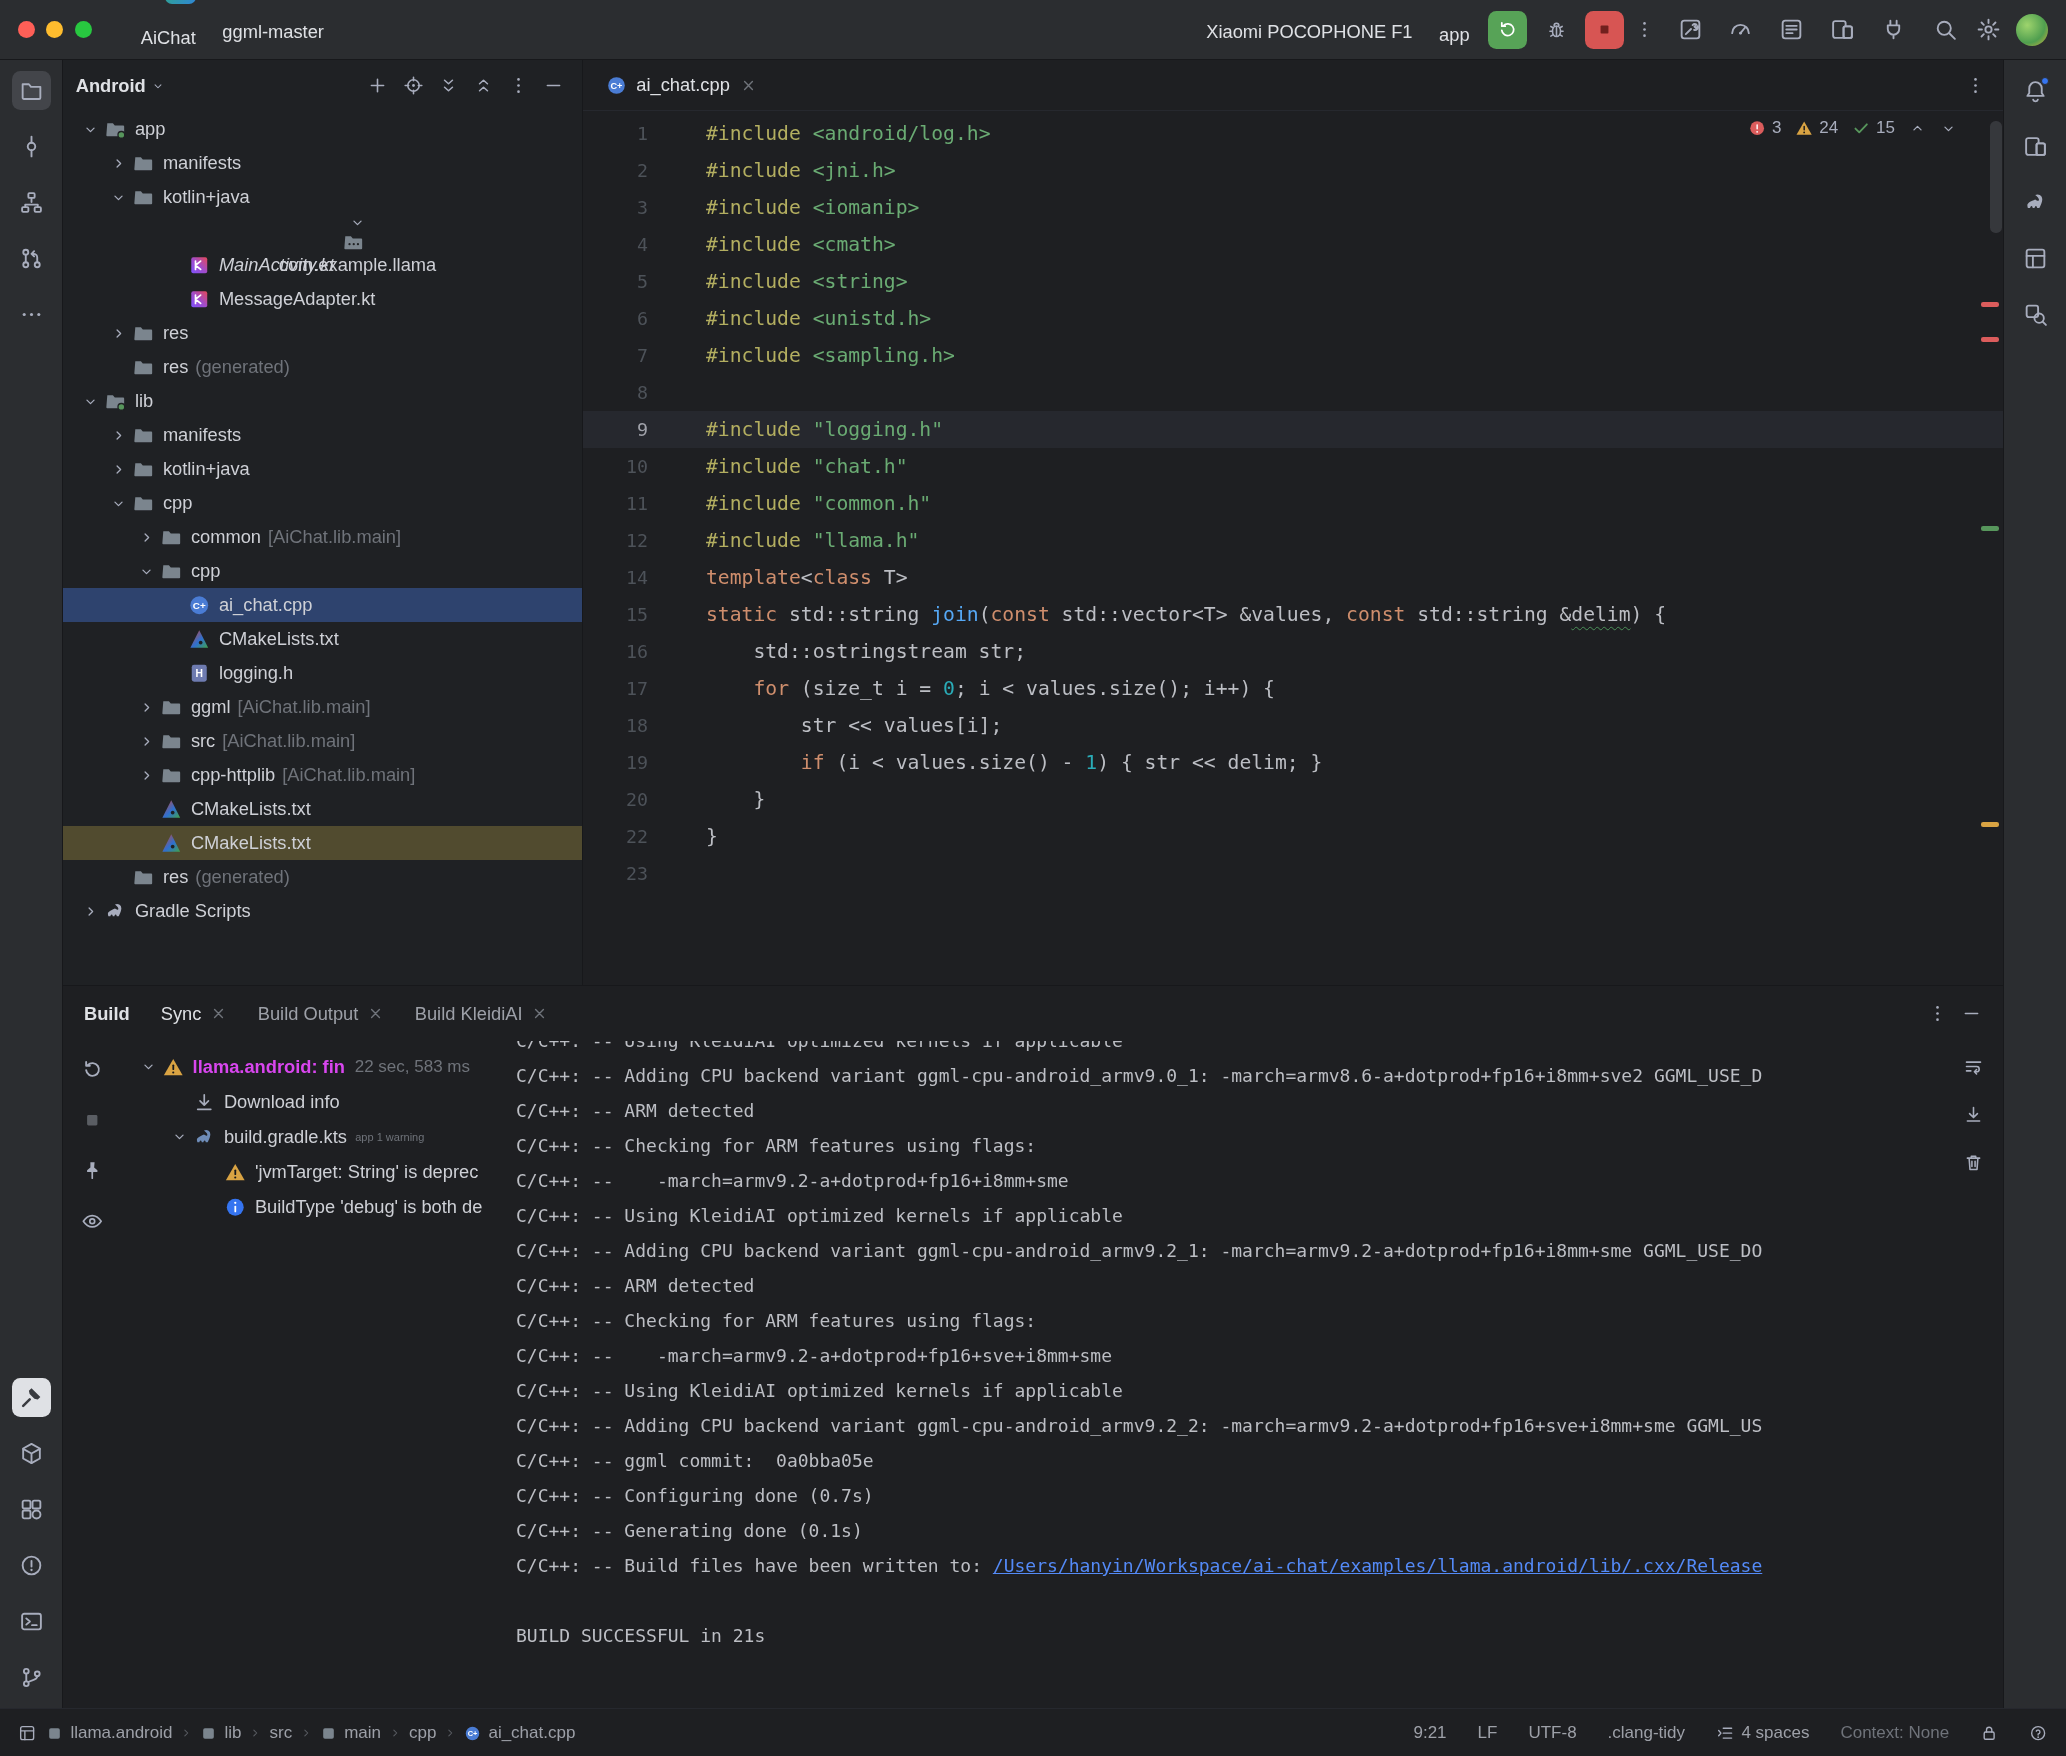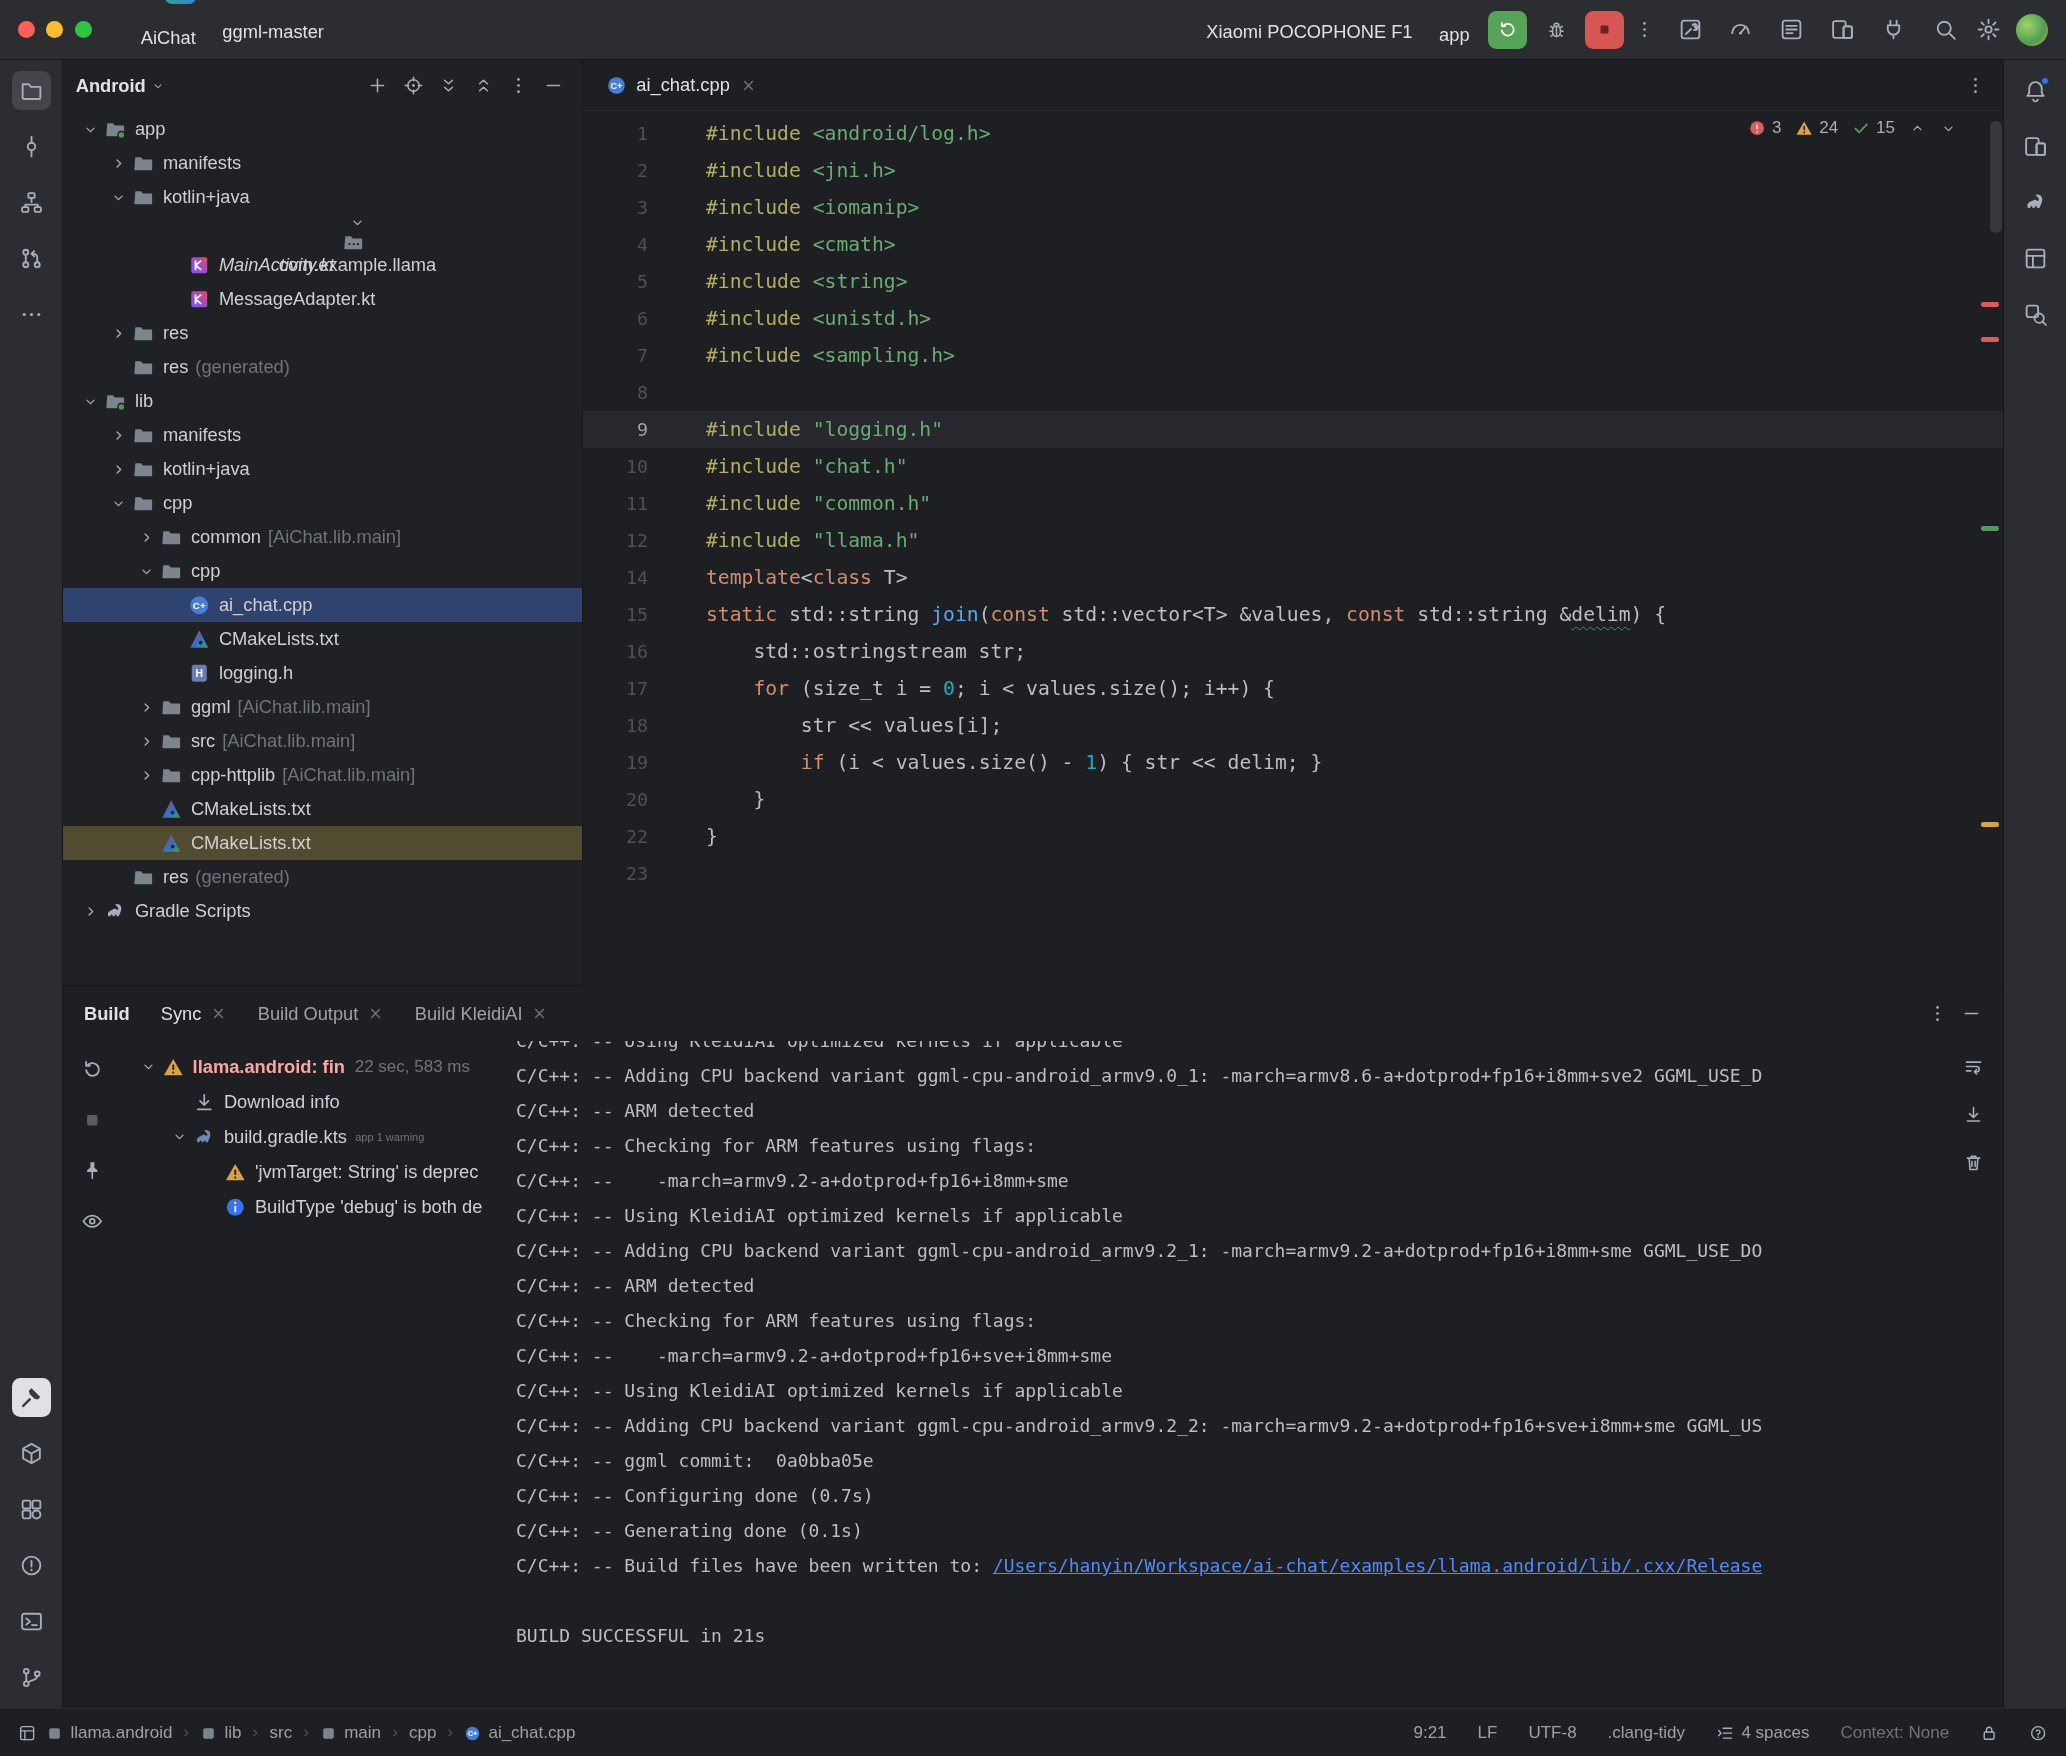--- a/index.html
+++ b/index.html
@@ -92,21 +92,21 @@
   .btab{display:flex;align-items:center;gap:8.4px;}
   .btab.active{color:#DFE1E5;}
   .btab .ic{color:#6F737A;}
   .btabs-right{margin-left:auto;display:flex;gap:12.7px;align-items:center;}
   .build-body{flex:1;display:flex;min-height:0;}
   .bmini{width:59px;flex:none;display:flex;flex-direction:column;align-items:center;gap:19.7px;padding-top:12.7px;}
   .bmini .sbtn{width:31px;height:31px;}
   .bmini .sbtn svg{width:22.5px;height:22.5px;}
   .btree{width:394px;flex:none;overflow:hidden;padding-top:8.4px;}
   .btrow{height:35px;display:flex;align-items:center;font-size:18.3px;color:#CED0D6;white-space:nowrap;}
-  .btrow .blabel.bold{font-weight:bold;color:#fca5a5;}
+  .btrow .blabel.bold{font-weight:bold;color:#d946ef;}
   .bdur{color:#6F737A;margin-left:9.8px;font-size:17px;}
   .bextra{color:#6F737A;margin-left:8.4px;font-size:11px;}
   .console{flex:1;overflow:hidden;font-family:"DejaVu Sans Mono",monospace;font-size:18px;color:#BCBEC4;min-width:0;}
   .con-inner{margin-top:-18.3px;}
   .conline{height:35px;line-height:35px;white-space:pre;overflow:hidden;}
   .con-link{color:#548AF7;text-decoration:underline;}
   .ctools{width:59px;flex:none;display:flex;flex-direction:column;align-items:center;gap:17px;padding-top:9.8px;}
   .ctools .sbtn{width:31px;height:31px;}
   .ctools .sbtn svg{width:21px;height:21px;}
 

